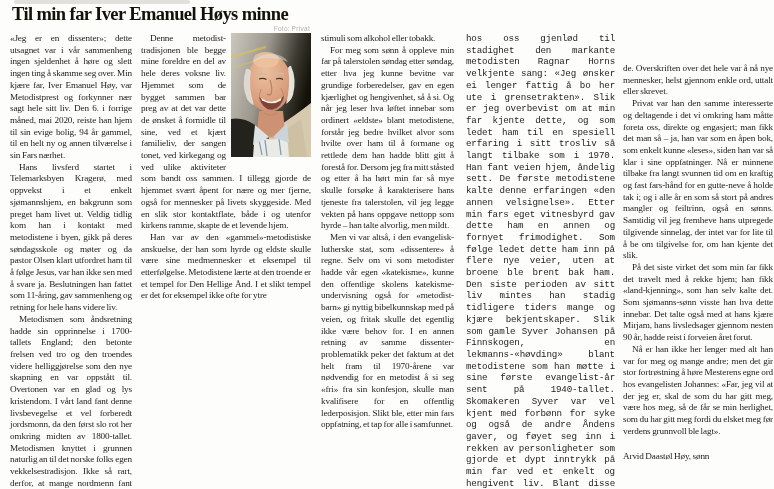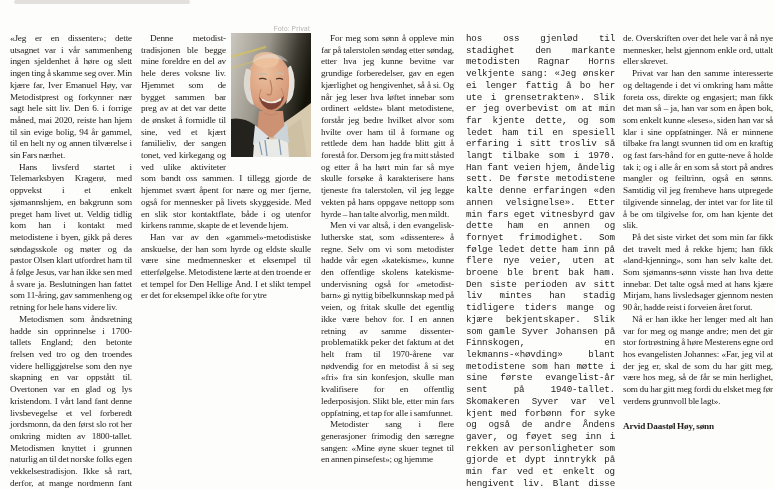--- a/index.html
+++ b/index.html
@@ -19,44 +19,45 @@
     color:#131109; white-space:nowrap;
   }
   .col {
     position:absolute; top:33px;
     font-size:9.2px; line-height:11.7px;
     text-align:justify; letter-spacing:-0.15px; word-spacing:-0.5px;
     hyphens:auto; -webkit-hyphens:auto;
   }
   .col p { margin:0; }
   p.ind { text-indent:9px; }
-  p.sig { font-weight:bold; margin-top:13px; text-align:left; text-indent:0; }
+  p.sig { font-weight:normal; margin-top:13px; text-align:left; text-indent:0; }
   .c1 { left:10px;  width:122px; }
   .c2 { left:141px; width:170px; }
   .c3 { left:321px; width:133px; }
   .c4 { left:466px; width:149px;font-family:Liberation Mono, monospace; }
-  .c5 { left:623px; width:150px; }
+  .c5 { left:623px; width:150px;margin-top:30px; }
   figure.photo-wrap {
     float:right; width:80px; height:126px;
     margin:0 0 3px 5px; padding:0; position:relative;
   }
   .photo-caption {
     position:absolute; top:-7px; right:1px;
     font-family:"Liberation Sans", sans-serif;
     font-size:6.5px; color:#b3b1ad; letter-spacing:.3px; line-height:6.5px;
   }
   svg.portrait { display:block; width:80px; height:124px; }
 </style>
 </head>
 <body>
 
 <div class="page">
 
   <div class="scan-artifact"></div>
 
+  <h1 class="headline">Til min far Iver Emanuel Høys minne</h1>
 
   <div class="col c1">
       <p class="cont">«Jeg er en dissenter»; dette utsagnet var i vår sammenheng ingen sjeldenhet å høre og slett ingen ting å skamme seg over. Min kjære far, Iver Emanuel Høy, var Metodistprest og forkynner nær sagt hele sitt liv. Den 6. i forrige måned, mai 2020, reiste han hjem til sin evige bolig, 94 år gammel, til en helt ny og annen tilværelse i sin Fars nærhet.</p>
       <p class="ind">Hans livsferd startet i Telemarksbyen Kragerø, med oppvekst i et enkelt sjømannshjem, en bakgrunn som preget ham livet ut. Veldig tidlig kom han i kontakt med metodistene i byen, gikk på deres søndagsskole og møter og da pastor Olsen klart utfordret ham til å følge Jesus, var han ikke sen med å svare ja. Beslutningen han fattet som 11-åring, gav sammenheng og retning for hele hans videre liv.</p>
       <p class="ind">Metodismen som åndsretning hadde sin opprinnelse i 1700-tallets England; den betonte frelsen ved tro og den troendes videre helliggjørelse som den nye skapning en var oppstått til. Overtonen var en glad og lys kristendom. I vårt land fant denne livsbevegelse et vel forberedt jordsmonn, da den først slo rot her omkring midten av 1800-tallet. Metodismen knyttet i grunnen naturlig an til det norske folks egen vekkelsestradisjon. Ikke så rart, derfor, at mange nordmenn fant nettopp hva de søkte etter, når de fikk oppleve metodiste-</p>
     </div>
 
   <div class="col c2">
     <figure class="photo-wrap">
       <figcaption class="photo-caption">Foto: Privat</figcaption>
@@ -112,23 +113,23 @@
         <path d="M30 65 Q40 72 50.5 64.5 L50 67.5 Q41 73 31 67.5 Z" fill="#f3efe4"></path>
 
         <path d="M33 80 Q40 84 47 80" stroke="#b57e5e" stroke-width="0.9" fill="none" opacity="0.6"></path>
       </svg>
     </figure>
       <p class="ind">Denne metodist-tradisjonen ble begge mine foreldre en del av hele deres voksne liv. Hjemmet som de bygget sammen bar preg av at det var dette de ønsket å formidle til sine, ved et kjært familieliv, der sangen tonet, ved kirkegang og ved ulike aktiviteter som bandt oss sammen. I tillegg gjorde de hjemmet svært åpent for nære og mer fjerne, også for mennesker på livets skyggeside. Med en slik stor kontaktflate, både i og utenfor kirkens ramme, skapte de et levende hjem.</p>
       <p class="ind">Han var av den «gammel»-metodistiske anskuelse, der han som hyrde og eldste skulle være sine medmennesker et eksempel til etterfølgelse. Metodistene lærte at den troende er et tempel for Den Hellige Ånd. I et slikt tempel er det for eksempel ikke ofte for ytre</p>
     </div>
 
   <div class="col c3">
+      <p class="cont">stimuli som alkohol eller tobakk.</p>
       <p class="ind">For meg som sønn å oppleve min far på talerstolen søndag etter søndag, etter hva jeg kunne bevitne var grundige forberedelser, gav en egen kjærlighet og hengivenhet, så å si. Og når jeg leser hva løftet innebar som ordinert «eldste» blant metodistene, forstår jeg bedre hvilket alvor som hvilte over ham til å formane og rettlede dem han hadde blitt gitt å forestå for. Dersom jeg fra mitt ståsted og etter å ha hørt min far så mye skulle forsøke å karakterisere hans tjeneste fra talerstolen, vil jeg legge vekten på hans oppgave nettopp som hyrde – han talte alvorlig, men mildt.</p>
       <p class="ind">Men vi var altså, i den evangelisk-lutherske stat, som «dissentere» å regne. Selv om vi som metodister hadde vår egen «katekisme», kunne den offentlige skolens katekisme-undervisning også for «metodist-barn» gi nyttig bibelkunnskap med på veien, og fritak skulle det egentlig ikke være behov for. I en annen retning av samme dissenter-problematikk peker det faktum at det helt fram til 1970-årene var nødvendig for en metodist å si seg «fri» fra sin konfesjon, skulle man kvalifisere for en offentlig lederposisjon. Slikt ble, etter min fars oppfatning, et tap for alle i samfunnet.</p>
-      <p class="ind">Metodister sang i flere generasjoner frimodig den særegne sangen: «Mine øyne skuer tegnet til en annen pinsefest»; og hjemme</p>
     </div>
   <div class="col c4">
       <p class="cont">hos oss gjenlød til stadighet den markante metodisten Ragnar Horns velkjente sang: «Jeg ønsker ei lenger fattig å bo her ute i grensetrakten». Slik er jeg overbevist om at min far kjente dette, og som ledet ham til en spesiell erfaring i sitt trosliv så langt tilbake som i 1970. Han fant veien hjem, åndelig sett. De første metodistene kalte denne erfaringen «den annen velsignelse». Etter min fars eget vitnesbyrd gav dette ham en annen og fornyet frimodighet. Som følge ledet dette ham inn på flere nye veier, uten at broene ble brent bak ham. Den siste perioden av sitt liv mintes han stadig tidligere tiders mange og kjære bekjentskaper. Slik som gamle Syver Johansen på Finnskogen, en lekmanns-«høvding» blant metodistene som han møtte i sine første evangelist-år sent på 1940-tallet. Skomakeren Syver var vel kjent med forbønn for syke og også de andre Åndens gaver, og føyet seg inn i rekken av personligheter som gjorde et dypt inntrykk på min far ved et enkelt og hengivent liv. Blant disse fortjener også å nevnes hans egen svigerfar, metodistpresten Andreas Daastøl, som døde allerede i 1962, og hvis' personlighet og gjerning bidro til å gi min fars liv ytterligere retning.</p>
       <p class="ind">Tjenesten han senere fikk oppleve, var både rik og særegen, ofte med sin kjære Mirjam ved sin side, en tjeneste mange satte pris på, både kirkevante og kirkefremme-</p>
     </div>
   <div class="col c5">
       <p class="cont">de. Overskriften over det hele var å nå nye mennesker, helst gjennom enkle ord, uttalt eller skrevet.</p>
       <p class="ind">Privat var han den samme interesserte og deltagende i det vi omkring ham måtte foreta oss, direkte og engasjert; man fikk det man så – ja, han var som en åpen bok, som enkelt kunne «leses», siden han var så klar i sine oppfatninger. Nå er minnene tilbake fra langt svunnen tid om en kraftig og fast fars-hånd for en gutte-neve å holde tak i; og i alle år en som så stort på andres mangler og feiltrinn, også en sønns. Samtidig vil jeg fremheve hans utpregede tilgivende sinnelag, der intet var for lite til å be om tilgivelse for, om han kjente det slik.</p>
       <p class="ind">På det siste virket det som min far fikk det travelt med å rekke hjem; han fikk «land-kjenning», som han selv kalte det. Som sjømanns-sønn visste han hva dette innebar. Det talte også med at hans kjære Mirjam, hans livsledsager gjennom nesten 90 år, hadde reist i forveien året forut.</p>
       <p class="ind">Nå er han ikke her lenger med alt han var for meg og mange andre; men det gir stor fortrøstning å høre Mesterens egne ord hos evangelisten Johannes: «Far, jeg vil at der jeg er, skal de som du har gitt meg, være hos meg, så de får se min herlighet, som du har gitt meg fordi du elsket meg før verdens grunnvoll ble lagt».</p>

